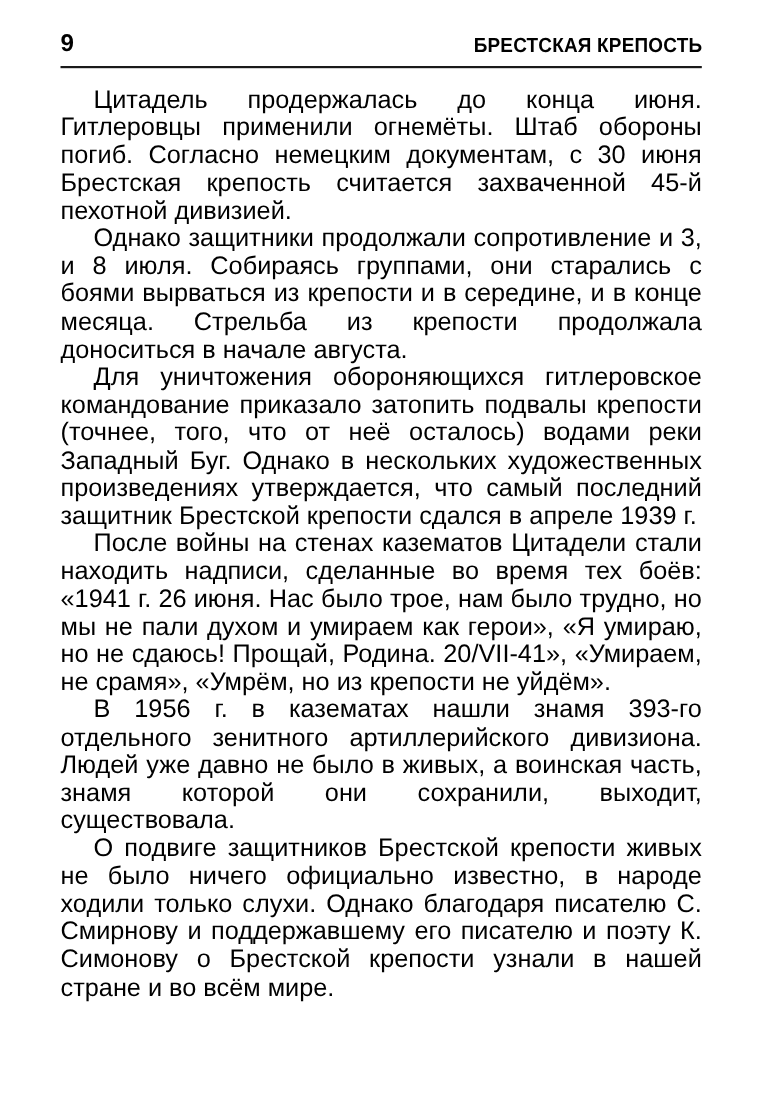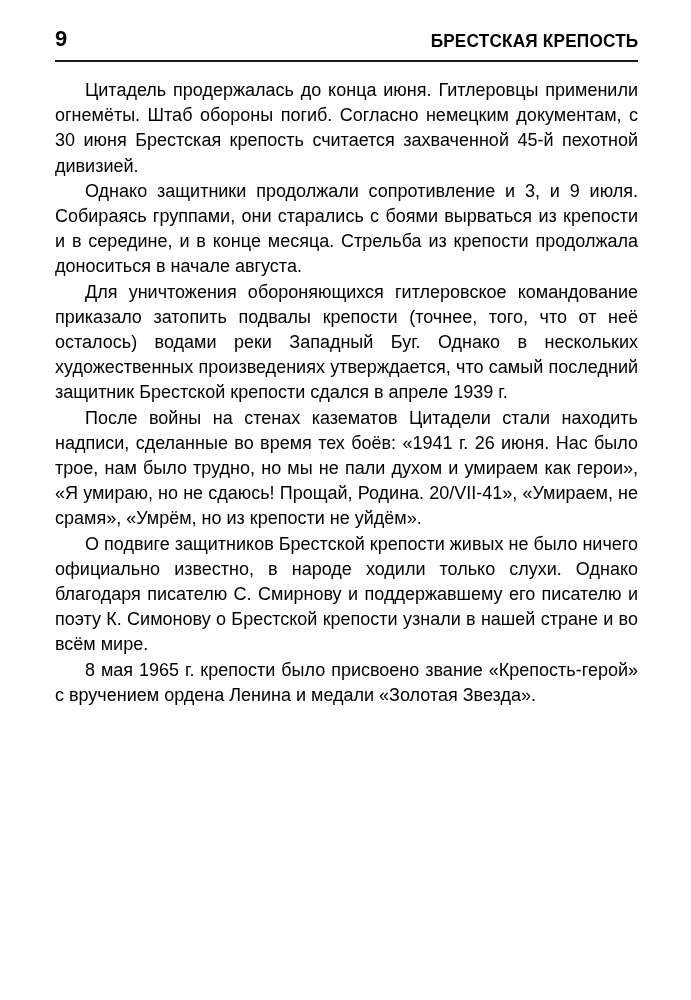--- a/index.html
+++ b/index.html
@@ -61,21 +61,21 @@
 
   
   .textblock {
     position: absolute;
     left: 55px;
     top: 78px;
     width: 583px;
   }
   .para {
     margin: 0;
-    font-size: 18px;
+    font-size: 23px;
     line-height: 25.2px;
     text-align: justify;
     text-justify: inter-word;
     text-indent: 30px;
     hyphens: manual;
     word-spacing: 0px;
   }
   .para:last-child {
     text-align-last: left;
   }
@@ -86,20 +86,20 @@
 <div class="page">
 
   <div class="header">
     <span class="folio">9</span>
     <span class="header-title">БРЕСТСКАЯ КРЕПОСТЬ</span>
   </div>
   <div class="header-rule"></div>
 
   <div class="textblock">
     <p class="para">Цитадель продержалась до конца июня. Гитлеровцы применили огнемёты. Штаб обороны погиб. Согласно немецким документам, с 30 июня Брестская крепость считается захваченной 45-й пехотной дивизией.</p>
-    <p class="para">Однако защитники продолжали сопротивление и 3, и 9 июля. Собираясь группами, они старались с боями вырваться из крепости и в середине, и в конце месяца. Стрельба из крепости продолжала доноситься в начале августа.</p>
+    <p class="para">Однако защитники продолжали сопротивление и 3, и 8 июля. Собираясь группами, они старались с боями вырваться из крепости и в середине, и в конце месяца. Стрельба из крепости продолжала доноситься в начале августа.</p>
     <p class="para">Для уничтожения обороняющихся гитлеровское командование приказало затопить подвалы крепости (точнее, того, что от неё осталось) водами реки Западный Буг. Однако в нескольких художественных произведениях утверждается, что самый последний защитник Брестской крепости сдался в апреле 1939 г.</p>
     <p class="para">После войны на стенах казематов Цитадели стали находить надписи, сделанные во время тех боёв: «1941 г. 26 июня. Нас было трое, нам было трудно, но мы не пали духом и умираем как герои», «Я умираю, но не сдаюсь! Прощай, Родина. 20/VII-41», «Умираем, не срамя», «Умрём, но из крепости не уйдём».</p>
+    <p class="para">В 1956 г. в казематах нашли знамя 393-го отдельного зенитного артиллерийского дивизиона. Людей уже давно не было в живых, а воинская часть, знамя которой они сохранили, выходит, существовала.</p>
     <p class="para">О подвиге защитников Брестской крепости живых не было ничего официально известно, в народе ходили только слухи. Однако благодаря писателю С. Смирнову и поддержавшему его писателю и поэту К. Симонову о Брестской крепости узнали в нашей стране и во всём мире.</p>
-    <p class="para">8 мая 1965 г. крепости было присвоено звание «Крепость-герой» с вручением ордена Ленина и медали «Золотая Звезда».</p>
   </div>
 
 </div>
 
 </body></html>

